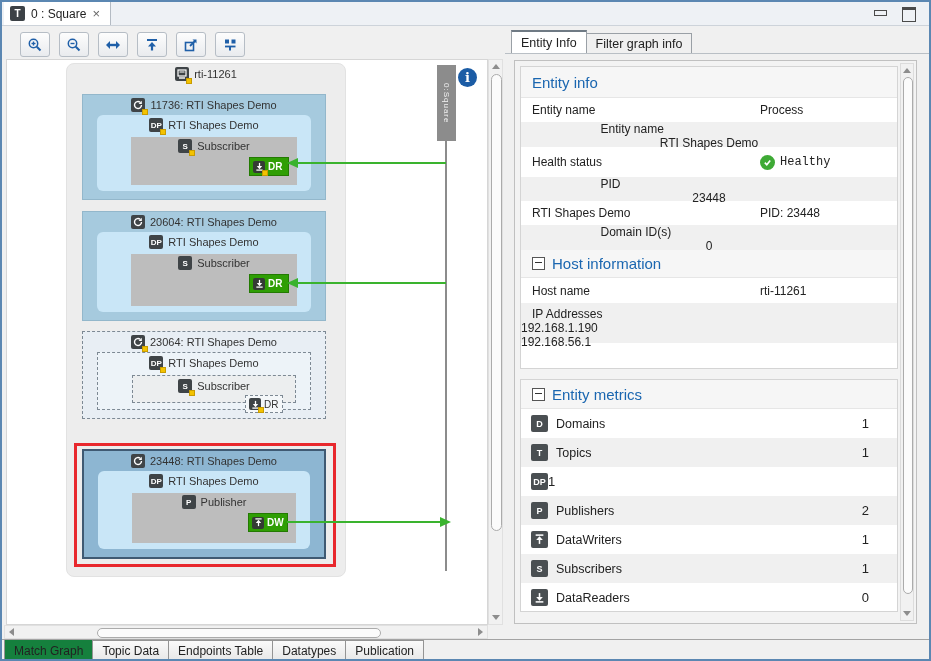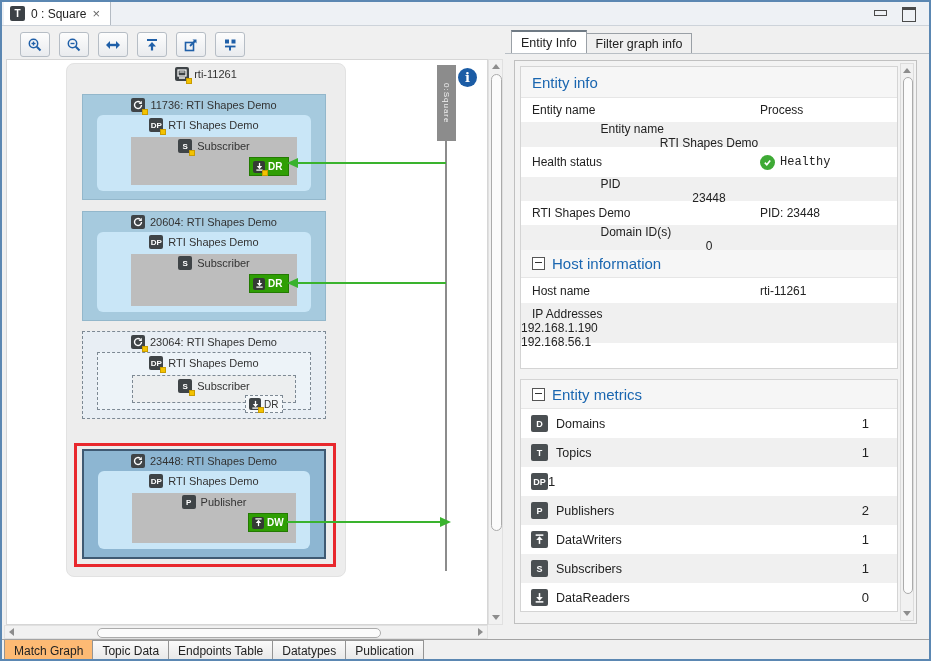--- a/index.html
+++ b/index.html
@@ -75,21 +75,21 @@
   .mrow.alt{background:#f0f0f0;}
   .micon{width:17px;height:17px;background:#4a4f52;border-radius:2px;color:#fff;font-size:9px;font-weight:bold;display:flex;align-items:center;justify-content:center;margin-left:10px;flex:0 0 auto;}
   .mrow .mlbl{margin-left:8px;flex:1;}
   .mrow .mval{padding-right:28px;font-size:13px;}
   .rvscroll{position:absolute;right:2px;top:2px;bottom:2px;width:14px;background:#f1f1f1;border:1px solid #dcdcdc;box-sizing:border-box;}
   .rvthumb{position:absolute;left:2px;top:13px;width:8px;height:515px;background:#fbfbfb;border:1px solid #ababab;border-radius:5px;}
   
   .btabline{position:absolute;left:0;top:637px;width:100%;height:1px;background:#a3a3a3;}
   .btabs{position:absolute;left:2px;top:638px;display:flex;align-items:flex-start;}
   .btab{box-sizing:border-box;font-size:12px;color:#222;padding:3px 9px;border:1px solid #949494;background:linear-gradient(#fafafa,#e9e9e9);height:20px;}
-  .btab.active{background:#fdba74;height:22px;border-top:none;padding-top:4px;}
+  .btab.active{background:#15803d;height:22px;border-top:none;padding-top:4px;}
   .btab + .btab{border-left:none;}
 </style>
 </head>
 <body>
 
 <div class="window">
 
   <div class="titlebar">
     <div class="doc-tab">
       <span class="doc-tab-icon">T</span>

